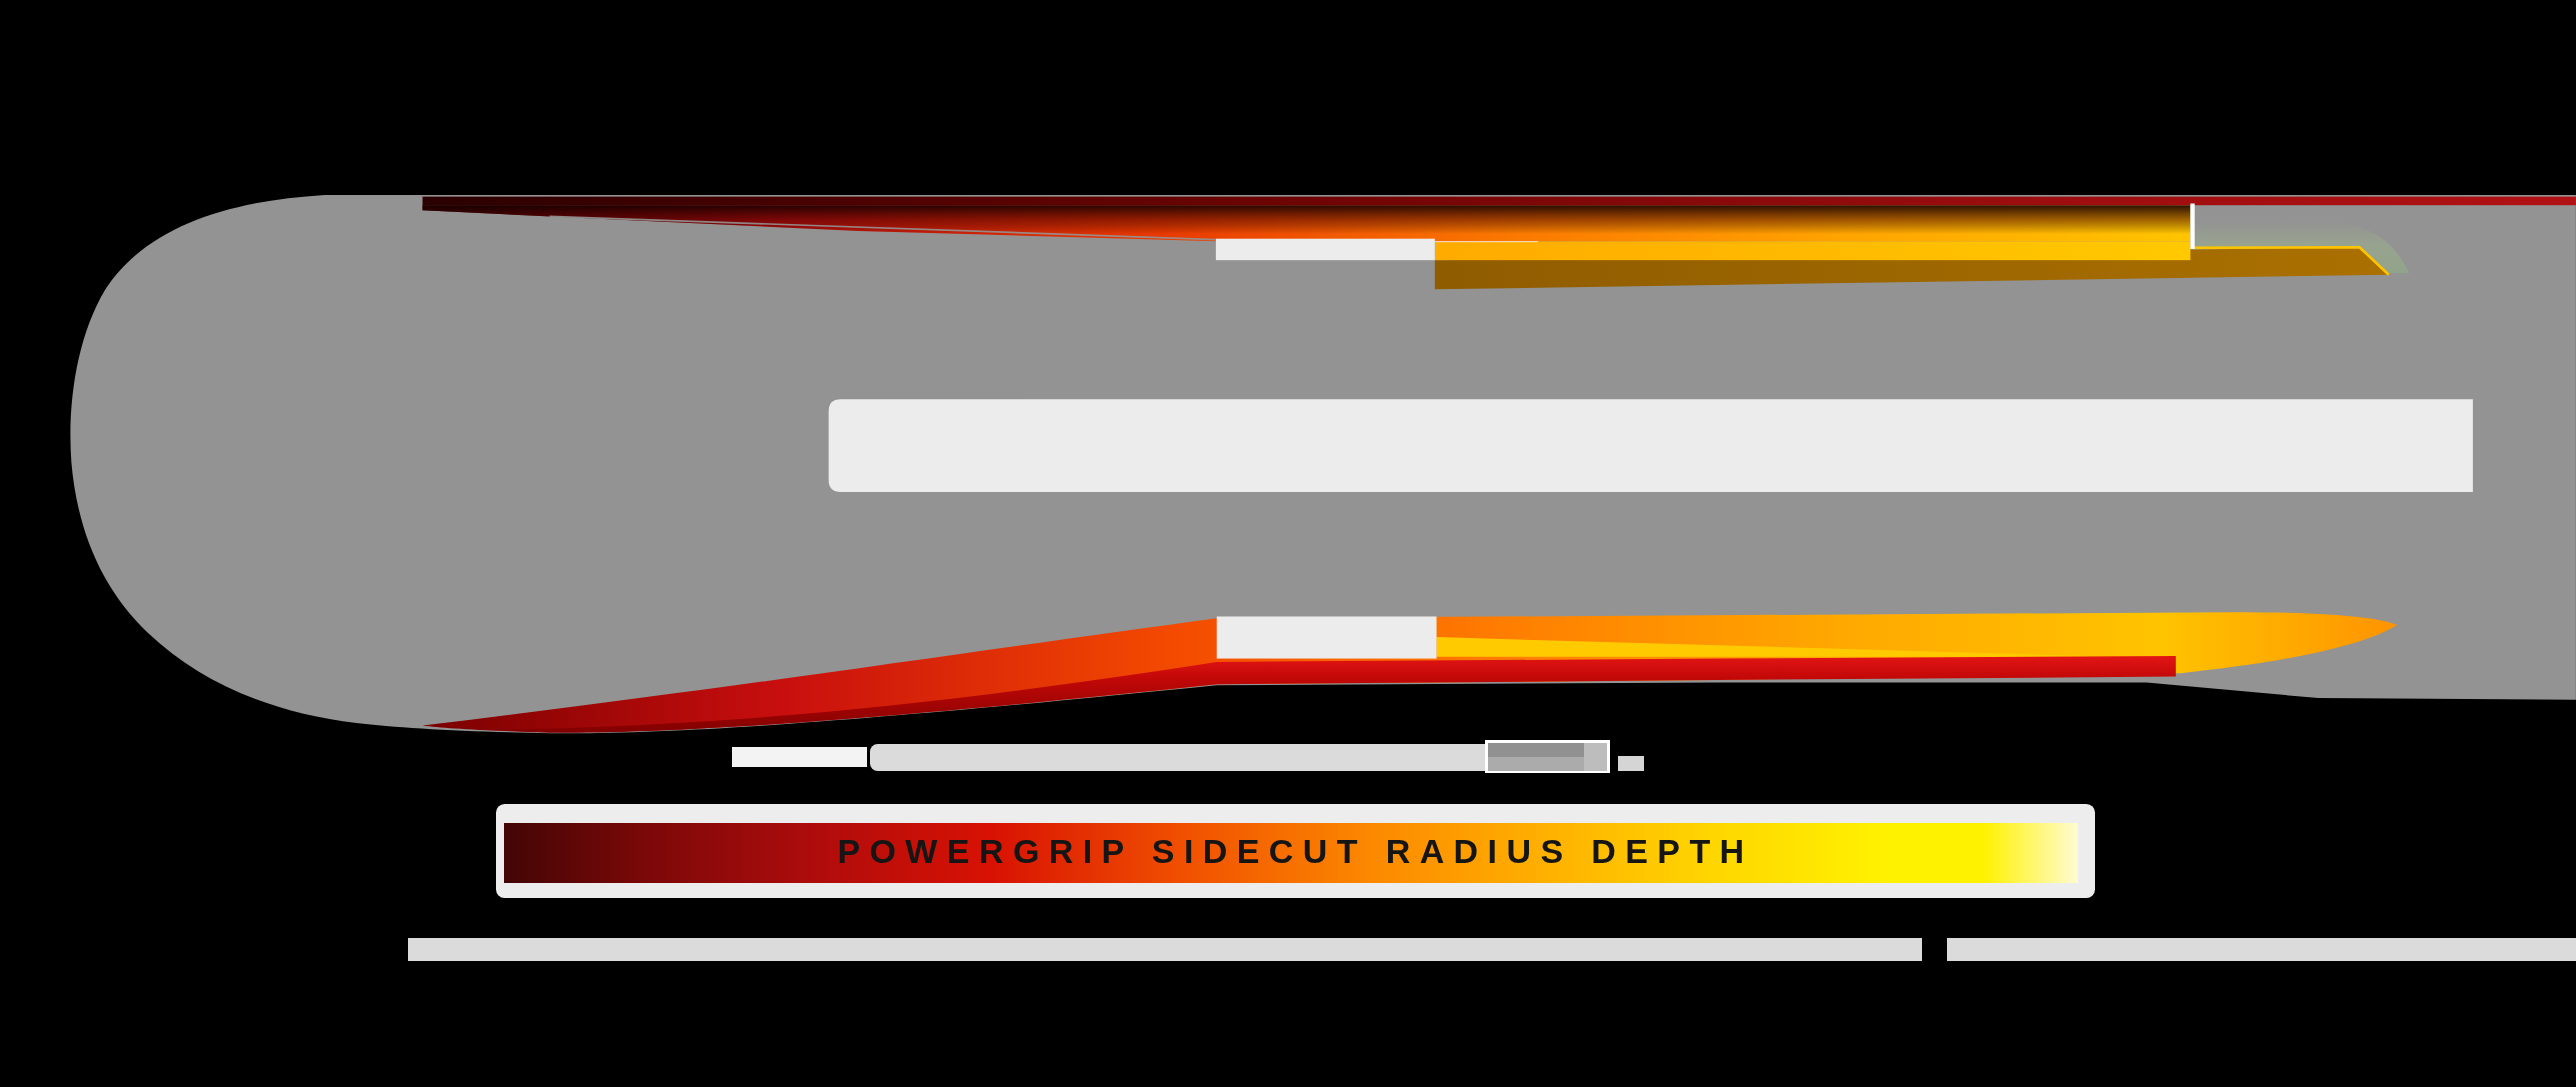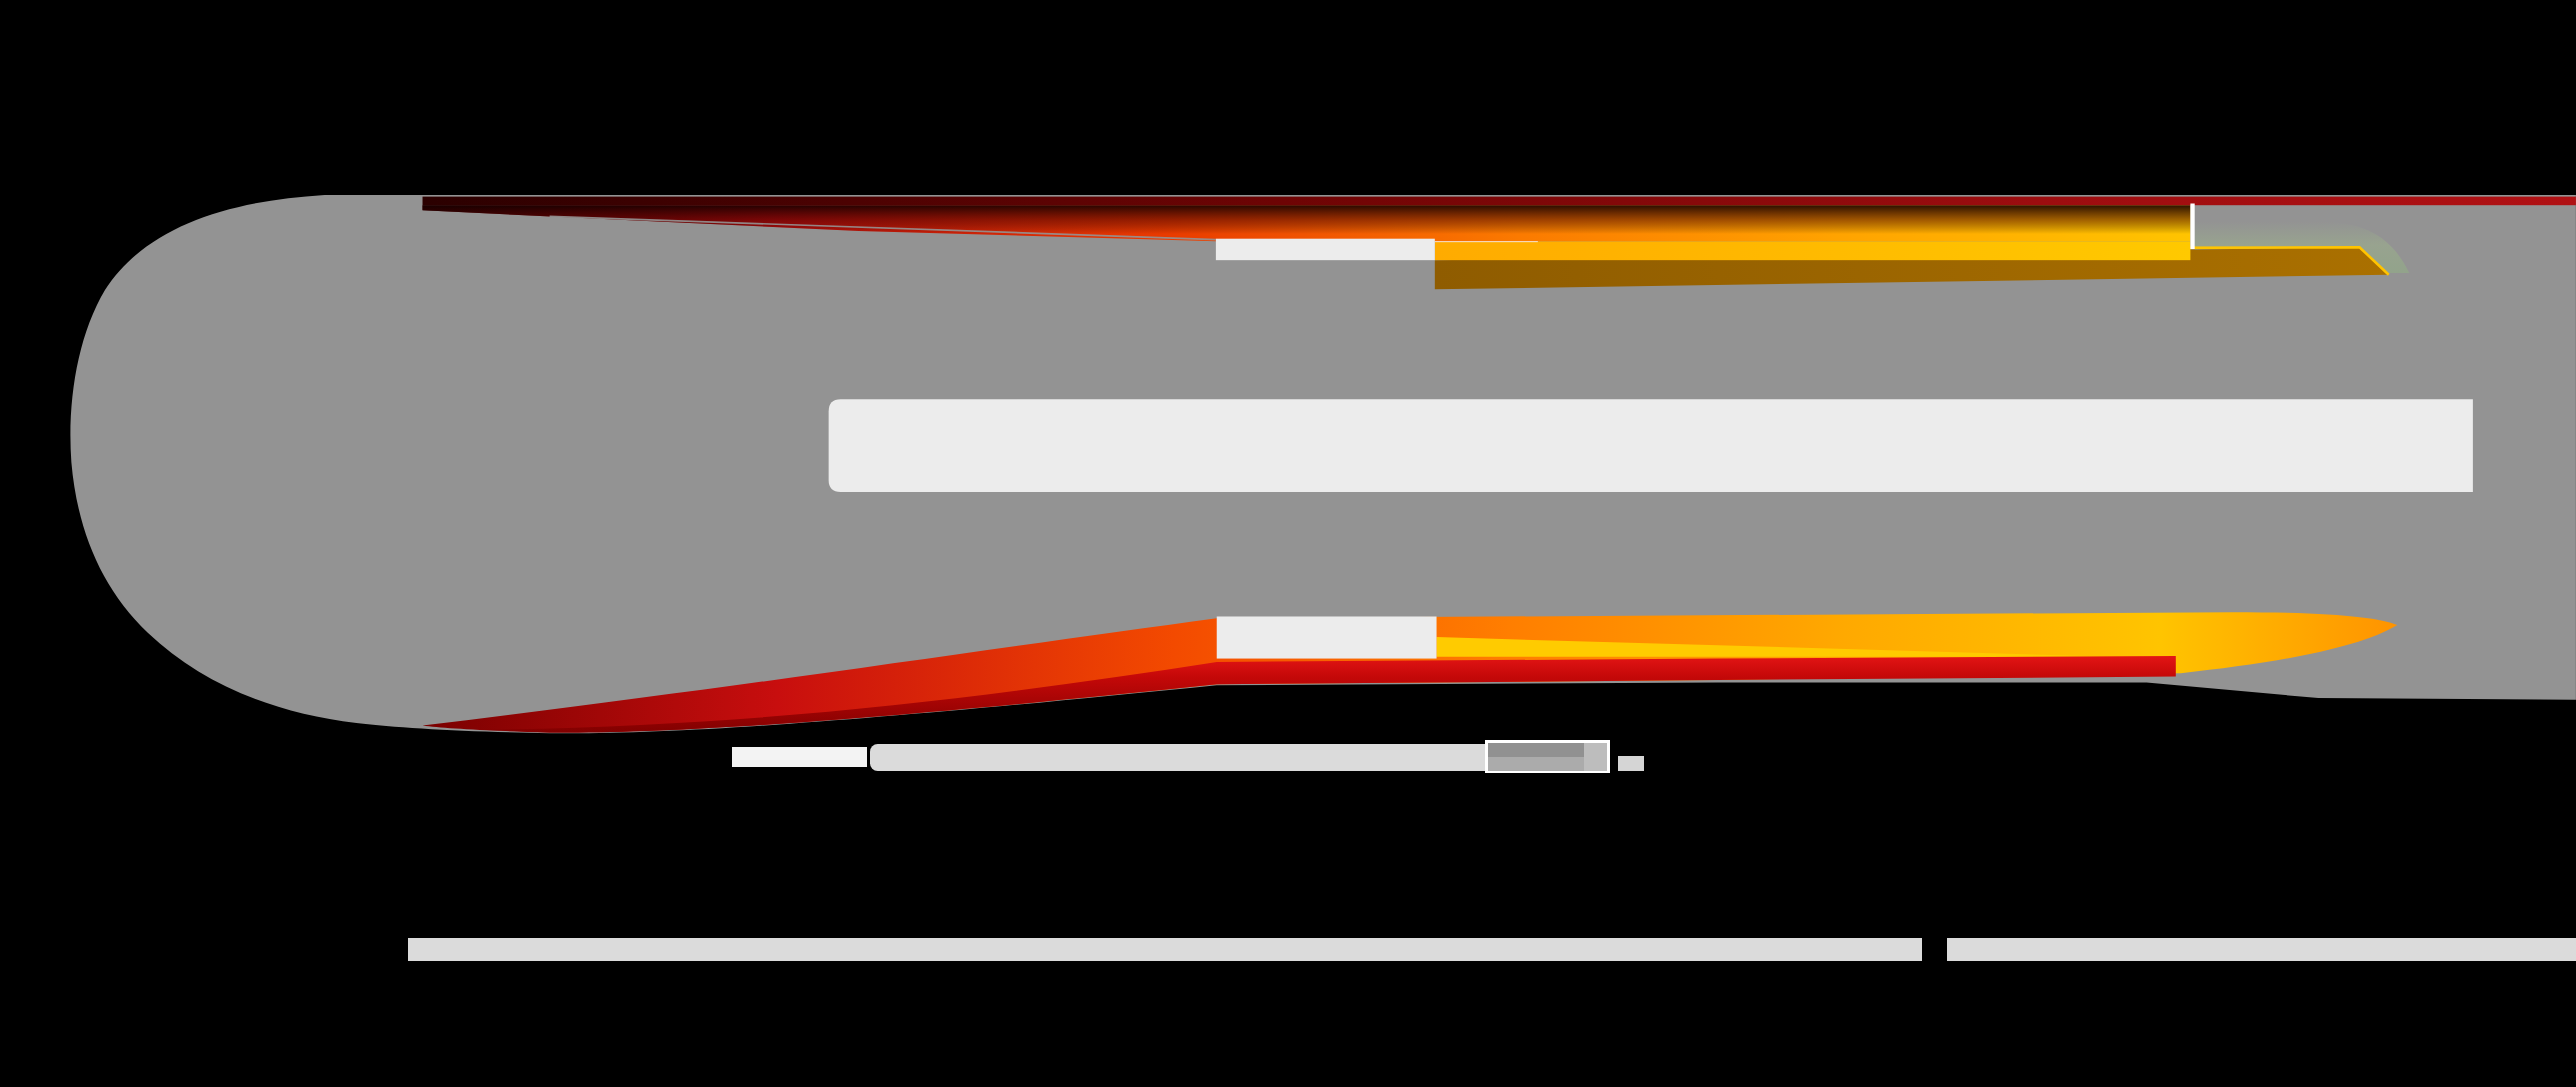--- a/index.html
+++ b/index.html
@@ -136,18 +136,22 @@
 
   <div class="abs edge-white-seg"></div>
   <div class="abs edge-gray-seg"></div>
   <div class="abs edge-dark-box">
     <div class="half-top"></div>
     <div class="half-bottom"></div>
     <div class="right-sliver"></div>
   </div>
   <div class="abs edge-tick"></div>
 
+  <div class="abs legend">
+    <div class="legend-bar" style="background: linear-gradient(90deg, rgb(67, 5, 5) 0%, rgb(124, 8, 8) 9%, rgb(176, 12, 12) 20%, rgb(216, 18, 3) 31%, rgb(240, 79, 0) 43%, rgb(252, 136, 0) 55%, rgb(255, 176, 0) 66%, rgb(255, 215, 0) 77%, rgb(255, 242, 0) 88%, rgb(255, 242, 0) 94%, rgb(255, 251, 208) 100%);"></div>
+    <span class="legend-label">POWERGRIP SIDECUT RADIUS DEPTH</span>
+  </div>
 
   <div class="abs baseline-left"></div>
   <div class="abs baseline-right"></div>
 
 </div>
 
 
 </body></html>

